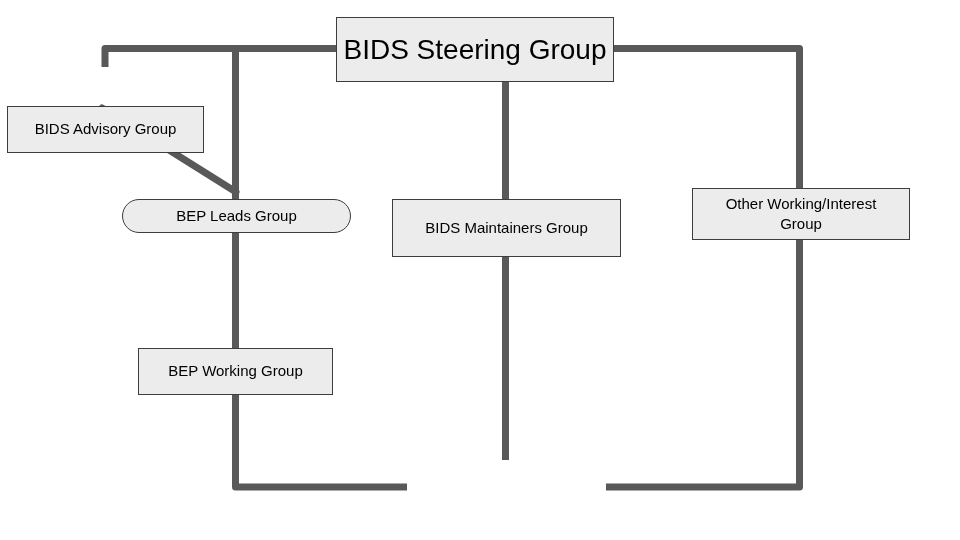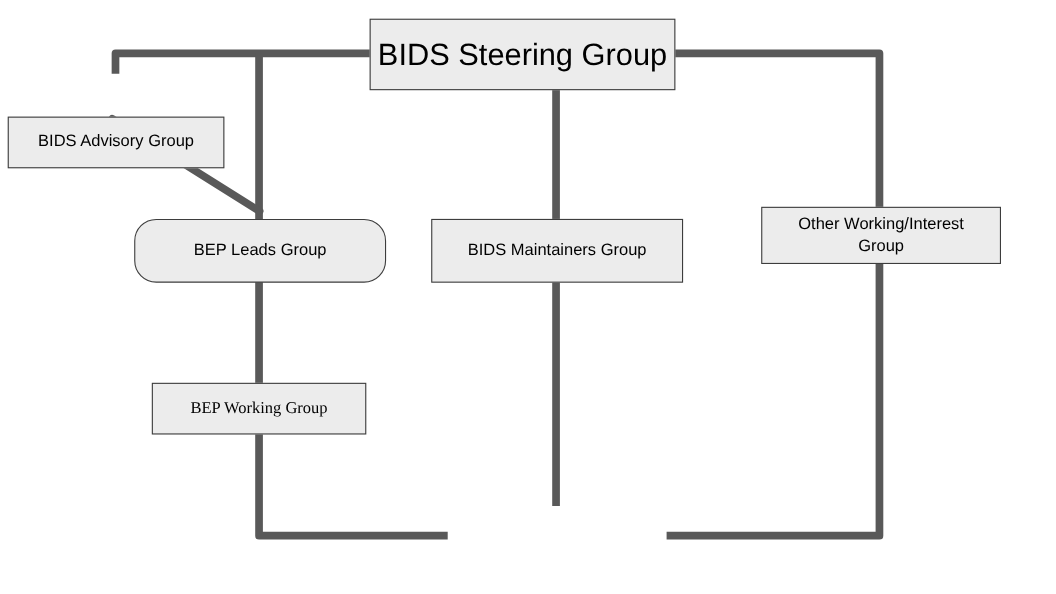--- a/index.html
+++ b/index.html
@@ -36,24 +36,24 @@
     color: #000000;
     font-size: 15px;
     line-height: 1.35;
   }
   .node .label {
     white-space: pre-line;
     padding: 0 6px;
   }
   .n-steering     { left: 336px; top: 17px;  width: 278px; height: 65px; font-size: 28px; }
   .n-advisory     { left: 7px;   top: 64px;  width: 197px; height: 47px; margin-top: 42px; }
-  .n-leads        { left: 122px; top: 199px; width: 229px; height: 58px; border-radius: 20px; }
+  .n-leads        { left: 122px; top: 199px; width: 229px; height: 34px; border-radius: 20px; }
   .n-maintainers  { left: 392px; top: 199px; width: 229px; height: 58px; }
   .n-other        { left: 692px; top: 188px; width: 218px; height: 52px; }
-  .n-working      { left: 138px; top: 348px; width: 195px; height: 47px; font-family: Liberation Serif, serif; }
+  .n-working      { left: 138px; top: 348px; width: 195px; height: 47px; }
   .n-contributors { left: 392px; top: 349px; width: 229px; height: 47px; }
   .n-community    { left: 402px; top: 456px; width: 209px; height: 61px; font-size: 21px; }
 </style>
 </head>
 <body>
 
 <div class="canvas">
 
   <svg class="edges-layer" width="960" height="540" viewBox="0 0 960 540">
 

